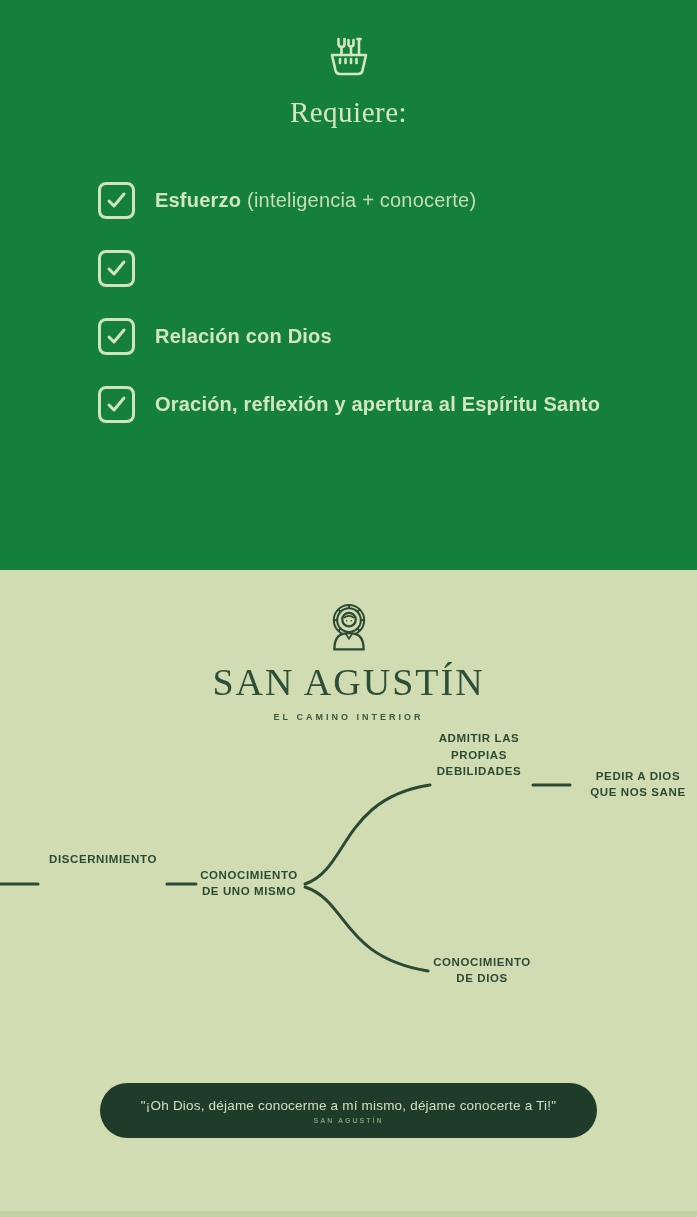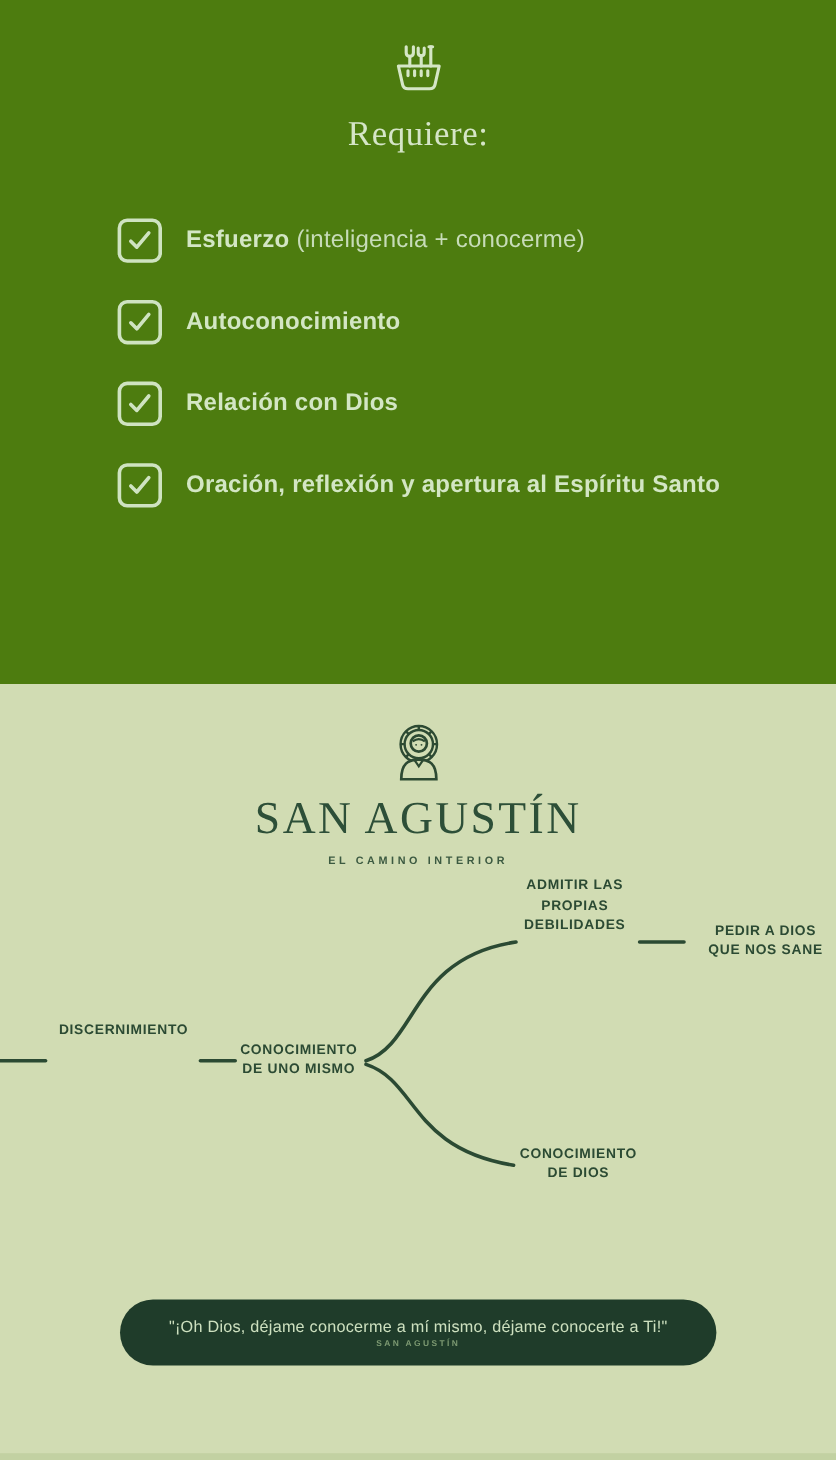--- a/index.html
+++ b/index.html
@@ -5,21 +5,21 @@
   html,body{margin:0;padding:0;background:#ffffff;}
   .canvas{
     position:relative;
     width:697px;height:1217px;
     overflow:hidden;
     font-family:"Liberation Sans", sans-serif;
   }
   
   .panel-dark{
     position:absolute;left:0;top:0;width:697px;height:570px;
-    background:#4d7c0f;
+    background:#15803d;
   }
   .icon-top{
     position:absolute;left:0;top:34px;width:697px;
     display:flex;justify-content:center;
   }
   .req-title{
     position:absolute;left:0;top:96px;width:697px;margin:0;
     text-align:center;
     font-family:"Liberation Serif", serif;
     font-size:29px;font-weight:500;
@@ -131,30 +131,29 @@
     <h1 class="req-title">Requiere:</h1>
 
     <ul class="checklist">
 
       <li class="check-row">
         <span class="checkbox">
           <svg width="25" height="25" viewBox="0 0 25 25" fill="none" stroke="#cfe3c1" stroke-width="3" stroke-linecap="round" stroke-linejoin="round">
             <polyline points="5,13 10,18 20,6"></polyline>
           </svg>
         </span>
-        <span class="check-text"><b>Esfuerzo</b><span class="detail">(inteligencia + conocerme)</span></span>
-      </li>
-
-      <li class="check-row">
-        <span class="checkbox">
-          <svg width="25" height="25" viewBox="0 0 25 25" fill="none" stroke="#cfe3c1" stroke-width="3" stroke-linecap="round" stroke-linejoin="round">
-            <polyline points="5,13 10,18 20,6"></polyline>
-          </svg>
-        </span>
-        <span class="check-text"><b>Autoconocimiento</b><span class="detail"></span></span>
+        <span class="check-text"><b>Esfuerzo</b><span class="detail">(inteligencia + conocerte)</span></span>
+      </li>
+
+      <li class="check-row">
+        <span class="checkbox">
+          <svg width="25" height="25" viewBox="0 0 25 25" fill="none" stroke="#cfe3c1" stroke-width="3" stroke-linecap="round" stroke-linejoin="round">
+            <polyline points="5,13 10,18 20,6"></polyline>
+          </svg>
+        </span>
       </li>
 
       <li class="check-row">
         <span class="checkbox">
           <svg width="25" height="25" viewBox="0 0 25 25" fill="none" stroke="#cfe3c1" stroke-width="3" stroke-linecap="round" stroke-linejoin="round">
             <polyline points="5,13 10,18 20,6"></polyline>
           </svg>
         </span>
         <span class="check-text"><b>Relación con Dios</b><span class="detail"></span></span>
       </li>

